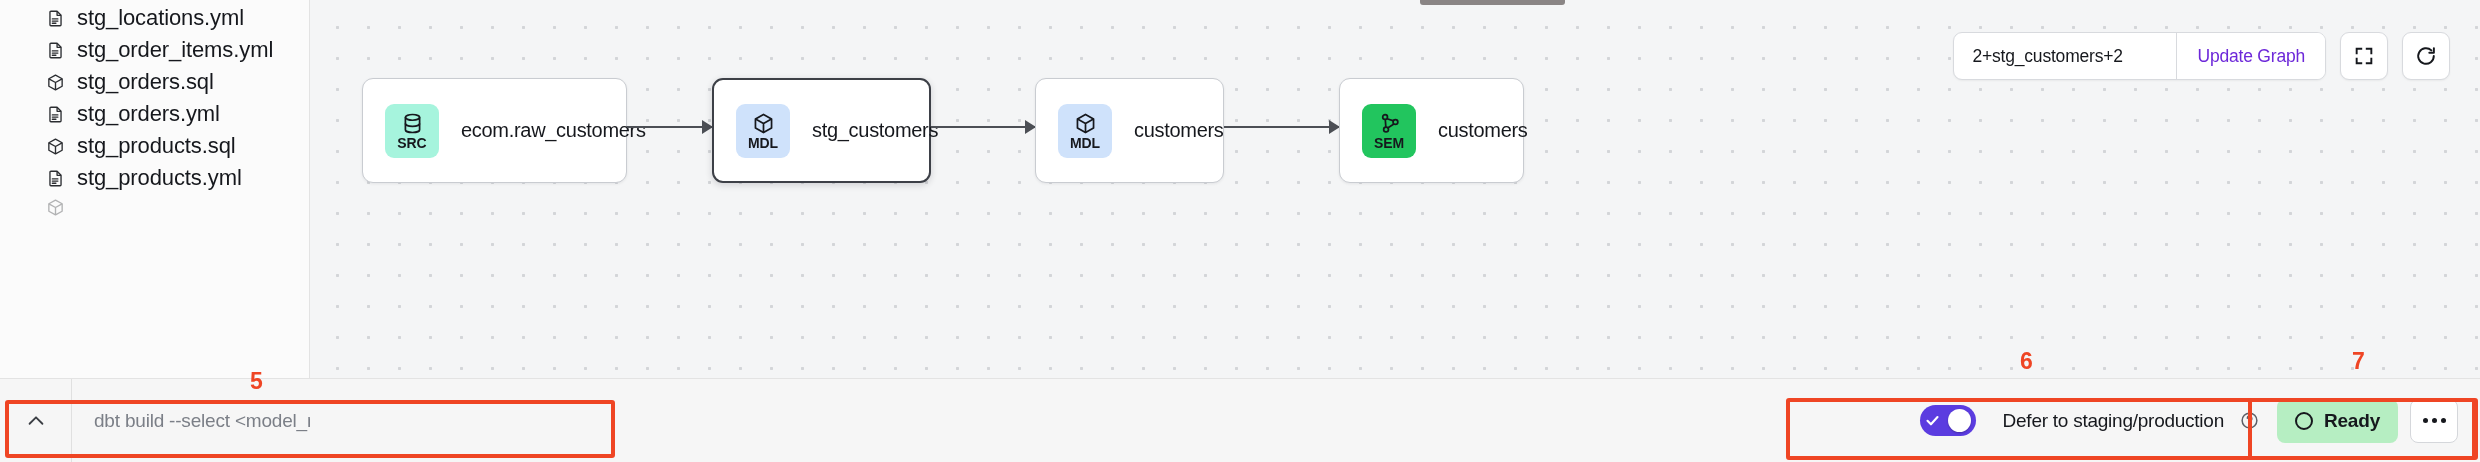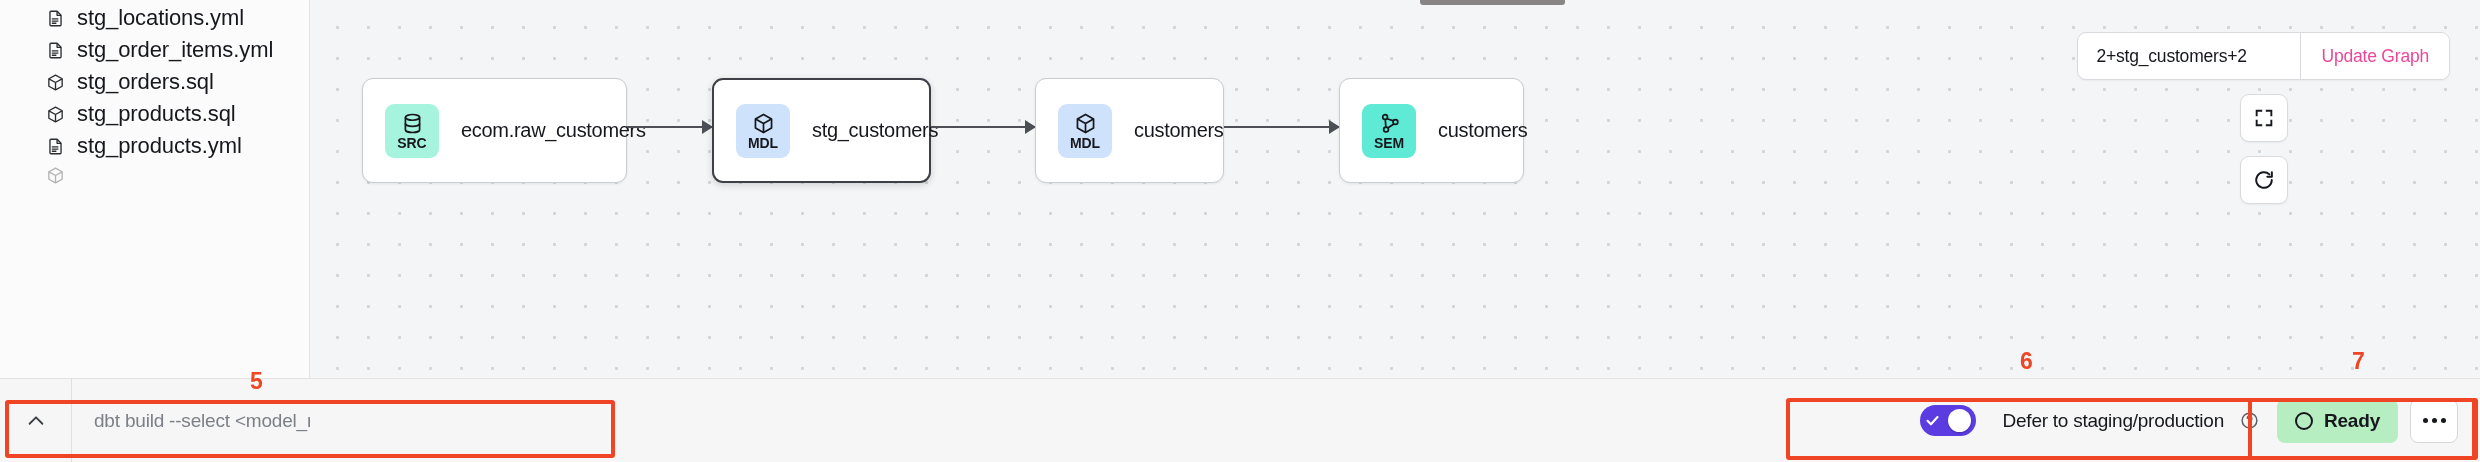--- a/index.html
+++ b/index.html
@@ -102,21 +102,20 @@
 
   
   .graph-toolbar {
     position: absolute;
     top: 32px;
     right: 30px;
     display: flex;
     align-items: center;
     gap: 14px;
     z-index: 6;
-    flex-direction: column;
   }
 
   .selector-group {
     display: flex;
     align-items: stretch;
     height: 48px;
     background: #ffffff;
     border: 1px solid #d8dade;
     border-radius: 9px;
     overflow: hidden;
@@ -135,21 +134,21 @@
     letter-spacing: -0.2px;
   }
 
   .update-graph-btn {
     border: none;
     border-left: 1px solid #d8dade;
     background: #ffffff;
     padding: 0 20px;
     font-family: "Liberation Sans", sans-serif;
     font-size: 17.5px;
-    color: #ec4899;
+    color: #6d28d9;
     letter-spacing: -0.2px;
     cursor: pointer;
     white-space: nowrap;
   }
 
   .icon-btn {
     width: 48px;
     height: 48px;
     background: #ffffff;
     border: 1px solid #d8dade;
@@ -212,21 +211,21 @@
   .node-badge-text {
     font-size: 14px;
     font-weight: 600;
     color: #16181d;
     line-height: 1;
     letter-spacing: -0.1px;
   }
 
   .badge-src { background: #a6f4dd; }
   .badge-mdl { background: #cfe2fb; }
-  .badge-sem { background: #5eead4; align-items: center; }
+  .badge-sem { background: #22c55e; align-items: center; }
 
   .node-label {
     font-size: 20px;
     color: #16181d;
     letter-spacing: -0.3px;
     white-space: nowrap;
   }
 
   .edge {
     flex: none;
@@ -449,20 +448,30 @@
             <span class="file-label">stg_order_items.yml</span>
           </li>
           <li class="file-item">
             <span style="display: flex;">
               <svg class="file-icon" viewBox="0 0 24 24" fill="none" stroke="currentColor" stroke-width="1.7" stroke-linejoin="round">
       <path d="M12 2.6l8.4 4.7v9.4L12 21.4 3.6 16.7V7.3z"></path>
       <path d="M3.7 7.4L12 12l8.3-4.6M12 12v9.3"></path>
     </svg>
             </span>
             <span class="file-label">stg_orders.sql</span>
+          </li>
+          <li class="file-item">
+            <span style="display: flex;">
+              <svg class="file-icon" viewBox="0 0 24 24" fill="none" stroke="currentColor" stroke-width="1.7" stroke-linejoin="round">
+      <path d="M14 2.8H6.2A1.2 1.2 0 0 0 5 4v16a1.2 1.2 0 0 0 1.2 1.2h11.6A1.2 1.2 0 0 0 19 20V7.8z"></path>
+      <path d="M14 2.8V8h5"></path>
+      <path d="M8 12.5h7M8 15.3h7M8 18h4.5" stroke-linecap="round"></path>
+    </svg>
+            </span>
+            <span class="file-label">stg_orders.yml</span>
           </li>
           <li class="file-item">
             <span style="display: flex;">
               <svg class="file-icon" viewBox="0 0 24 24" fill="none" stroke="currentColor" stroke-width="1.7" stroke-linejoin="round">
       <path d="M12 2.6l8.4 4.7v9.4L12 21.4 3.6 16.7V7.3z"></path>
       <path d="M3.7 7.4L12 12l8.3-4.6M12 12v9.3"></path>
     </svg>
             </span>
             <span class="file-label">stg_products.sql</span>
           </li>

